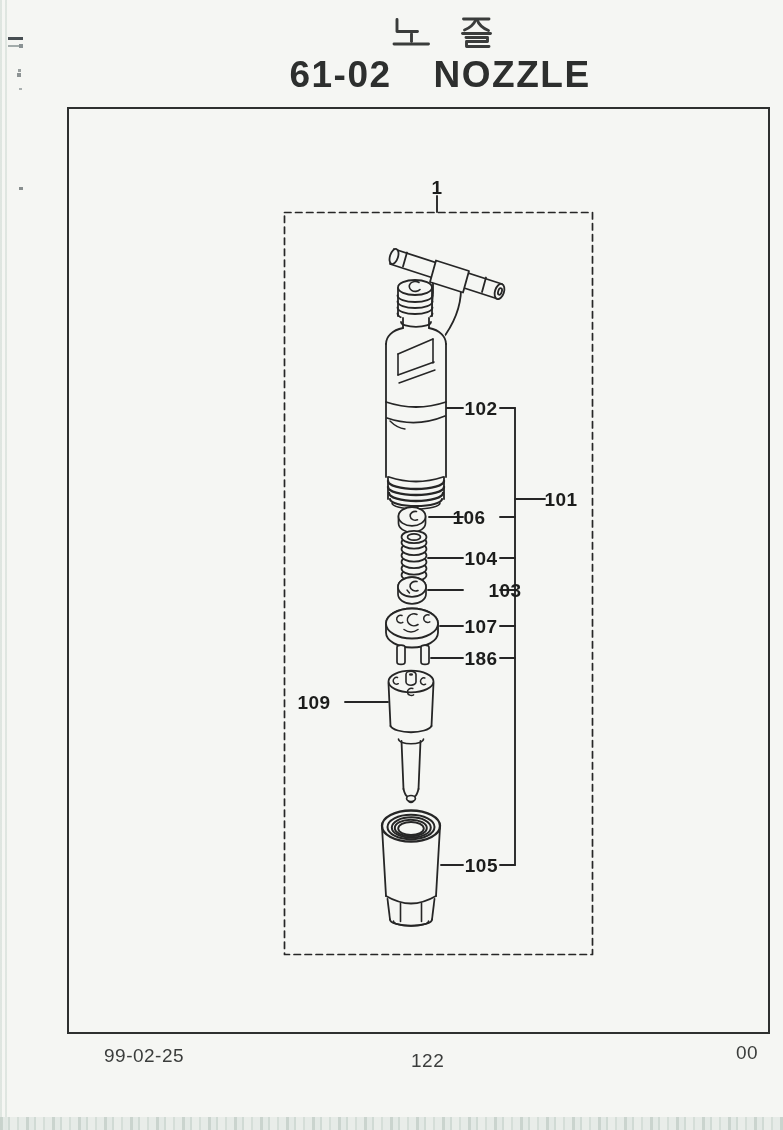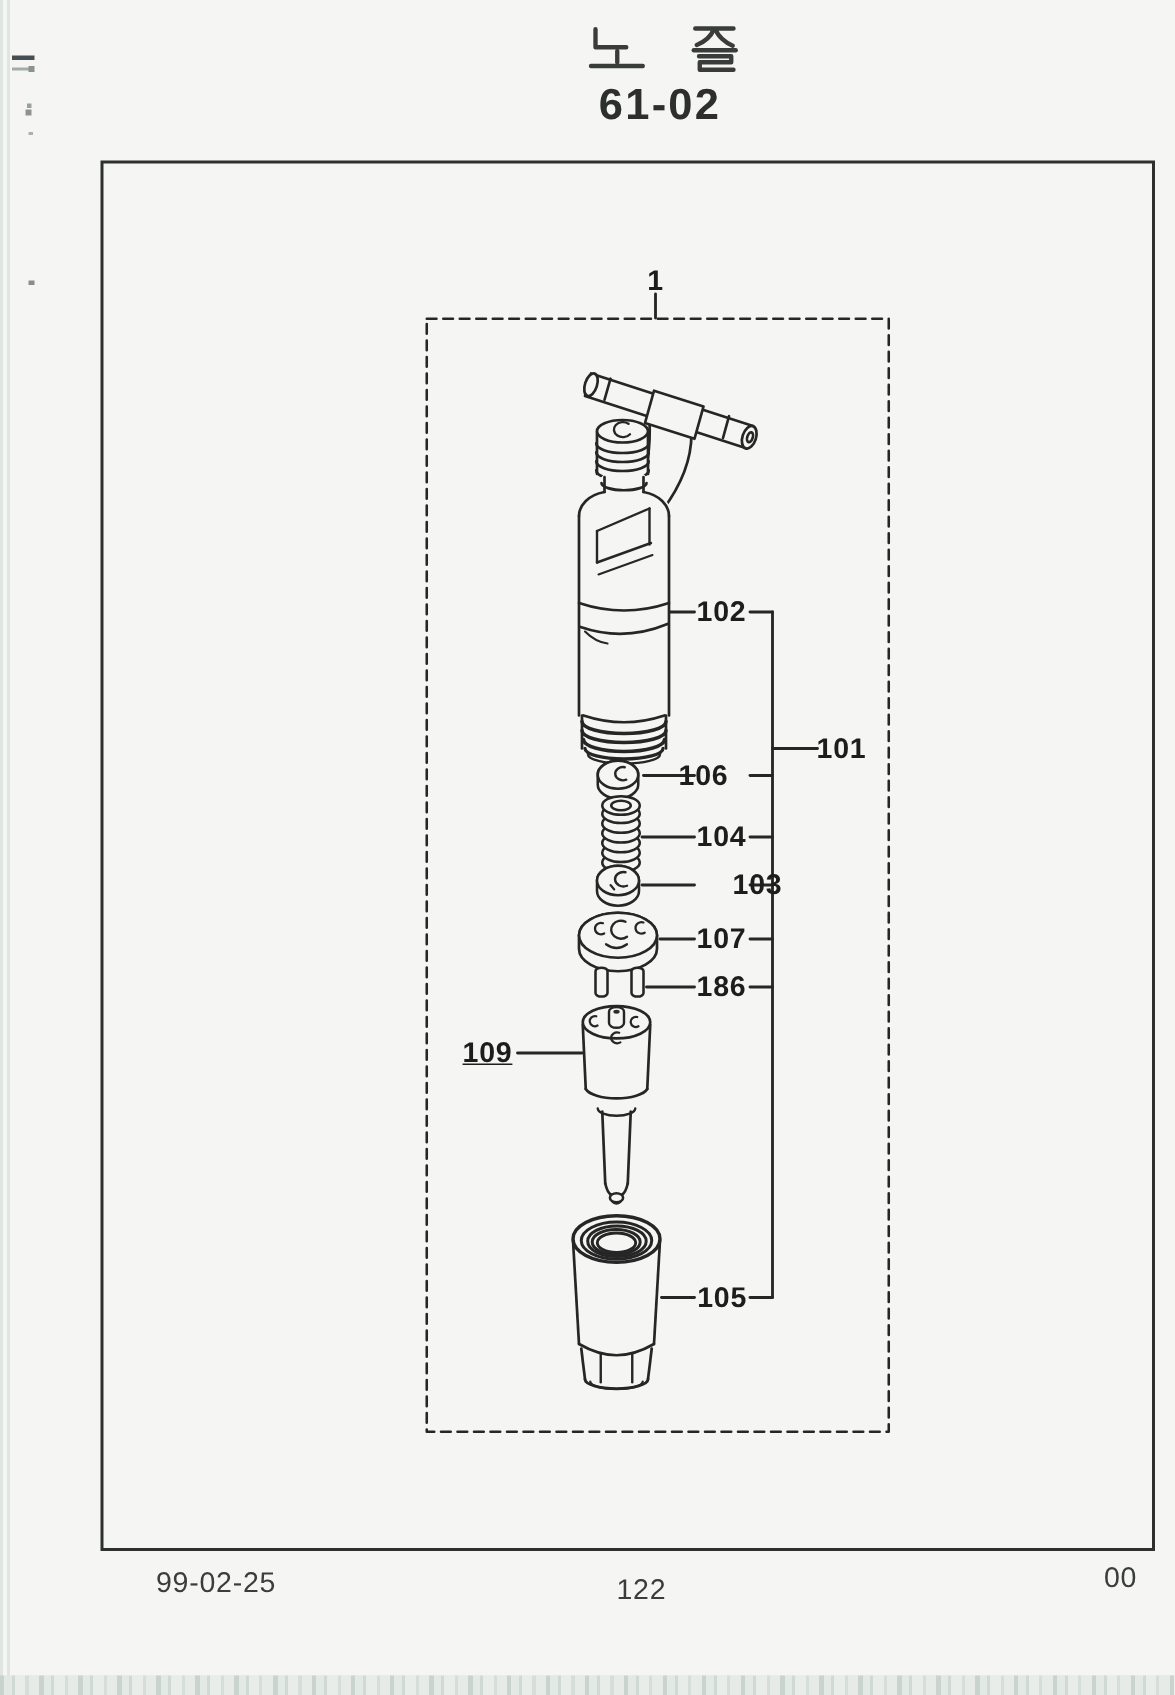--- a/index.html
+++ b/index.html
@@ -28,21 +28,21 @@
   .a2{left:8px;top:45px;width:14px;height:2px;background:#a3acab;}
   .a2b{left:19px;top:44px;width:4px;height:4px;background:#8a9294;}
   .a3{left:18px;top:69px;width:3px;height:3px;background:#9aa0a0;}
   .a4{left:17px;top:73px;width:4px;height:4px;background:#8d9394;}
   .a5{left:19px;top:88px;width:3px;height:2px;background:#aab0b0;}
   .a6{left:19px;top:187px;width:4px;height:3px;background:#888e8e;}
 
   .title-en{
     position:absolute;left:440px;top:54px;transform:translateX(-50%);
     display:flex;gap:42px;white-space:nowrap;
-    font-size:29px;font-weight:bold;letter-spacing:1.5px;color:#2d2f2e;
+    font-size:37px;font-weight:bold;letter-spacing:1.5px;color:#2d2f2e;
   }
   .visually-hidden{
     position:absolute;width:1px;height:1px;overflow:hidden;
     clip:rect(0 0 0 0);white-space:nowrap;
   }
   .frame{
     position:absolute;left:67px;top:107px;width:703px;height:927px;
     border:2px solid #2e302f;box-sizing:border-box;z-index:2;
   }
   svg.art{position:absolute;left:0;top:0;z-index:1;}
@@ -66,20 +66,21 @@
   <div class="artifact a2b"></div>
   <div class="artifact a3"></div>
   <div class="artifact a4"></div>
   <div class="artifact a5"></div>
   <div class="artifact a6"></div>
 
   <span class="visually-hidden">노 즐</span>
 
   <div class="title-en">
     <span>61-02</span>
+    <span>NOZZLE</span>
   </div>
 
   <div class="frame"></div>
 
   <svg class="art" width="783" height="1130" viewBox="0 0 783 1130">
     <g fill="none" stroke="#262626" stroke-linecap="round" stroke-linejoin="round">
 
       <g stroke-width="2.9" stroke="#3a3c3b">
         <path d="M397,19.5 V31.5 H417.5"></path>
         <path d="M411.5,34 V41.5"></path>
@@ -250,21 +251,21 @@
   </svg>
 
   <div class="callout" style="left:420px;top:177px;">1</div>
   <div class="callout" style="left:464px;top:398px;">102</div>
   <div class="callout" style="left:544px;top:489px;">101</div>
   <div class="callout" style="left:452px;top:507px;">106</div>
   <div class="callout" style="left:464px;top:548px;">104</div>
   <div class="callout" style="left:488px;top:580px;">103</div>
   <div class="callout" style="left:464px;top:616px;">107</div>
   <div class="callout" style="left:464px;top:648px;">186</div>
-  <div class="callout" style="left:308px;top:692px;text-decoration:underline;">109</div>
+  <div class="callout" style="left:297px;top:692px;">109</div>
   <div class="callout" style="left:464px;top:855px;text-align:right;">105</div>
 
   <span class="footer-text" style="left:104px;top:1045px;">99-02-25</span>
   <span class="footer-text" style="left:411px;top:1050px;">122</span>
   <span class="footer-text" style="left:736px;top:1042px;">00</span>
 
   <div class="bottom-band"></div>
 </div>
 
 </body></html>

